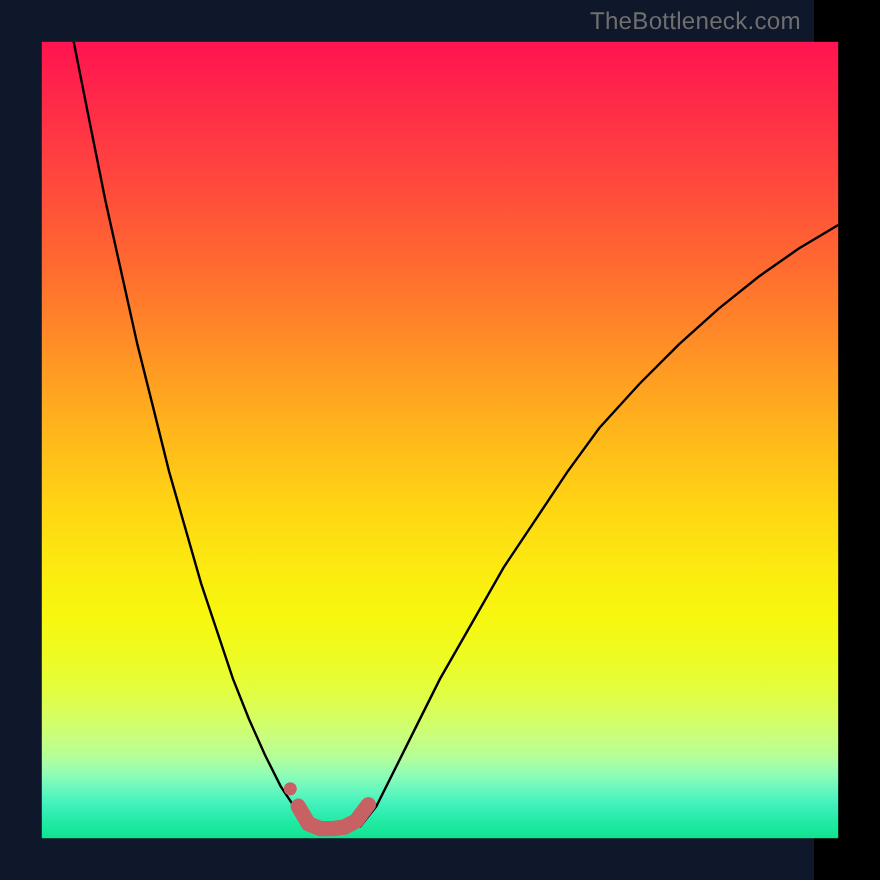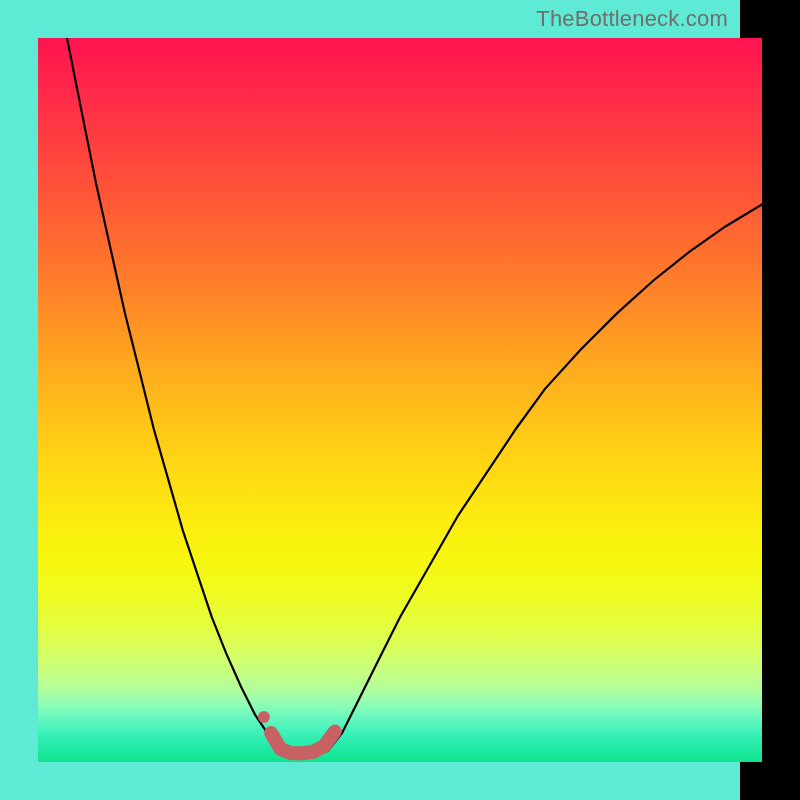--- a/index.html
+++ b/index.html
@@ -10,21 +10,21 @@
     background: #000;
     overflow: hidden;
     font-family: Arial, Helvetica, sans-serif;
   }
   .frame {
     position: absolute;
     left: 0;
     top: 0;
     width: 740px;
     height: 800px;
-    background: #5eead4;
+    background: #0f172a;
   }
   .plot {
     position: absolute;
     left: 38px;
     top: 38px;
     width: 724px;
     height: 724px;
     
     background: linear-gradient(
       to bottom,

